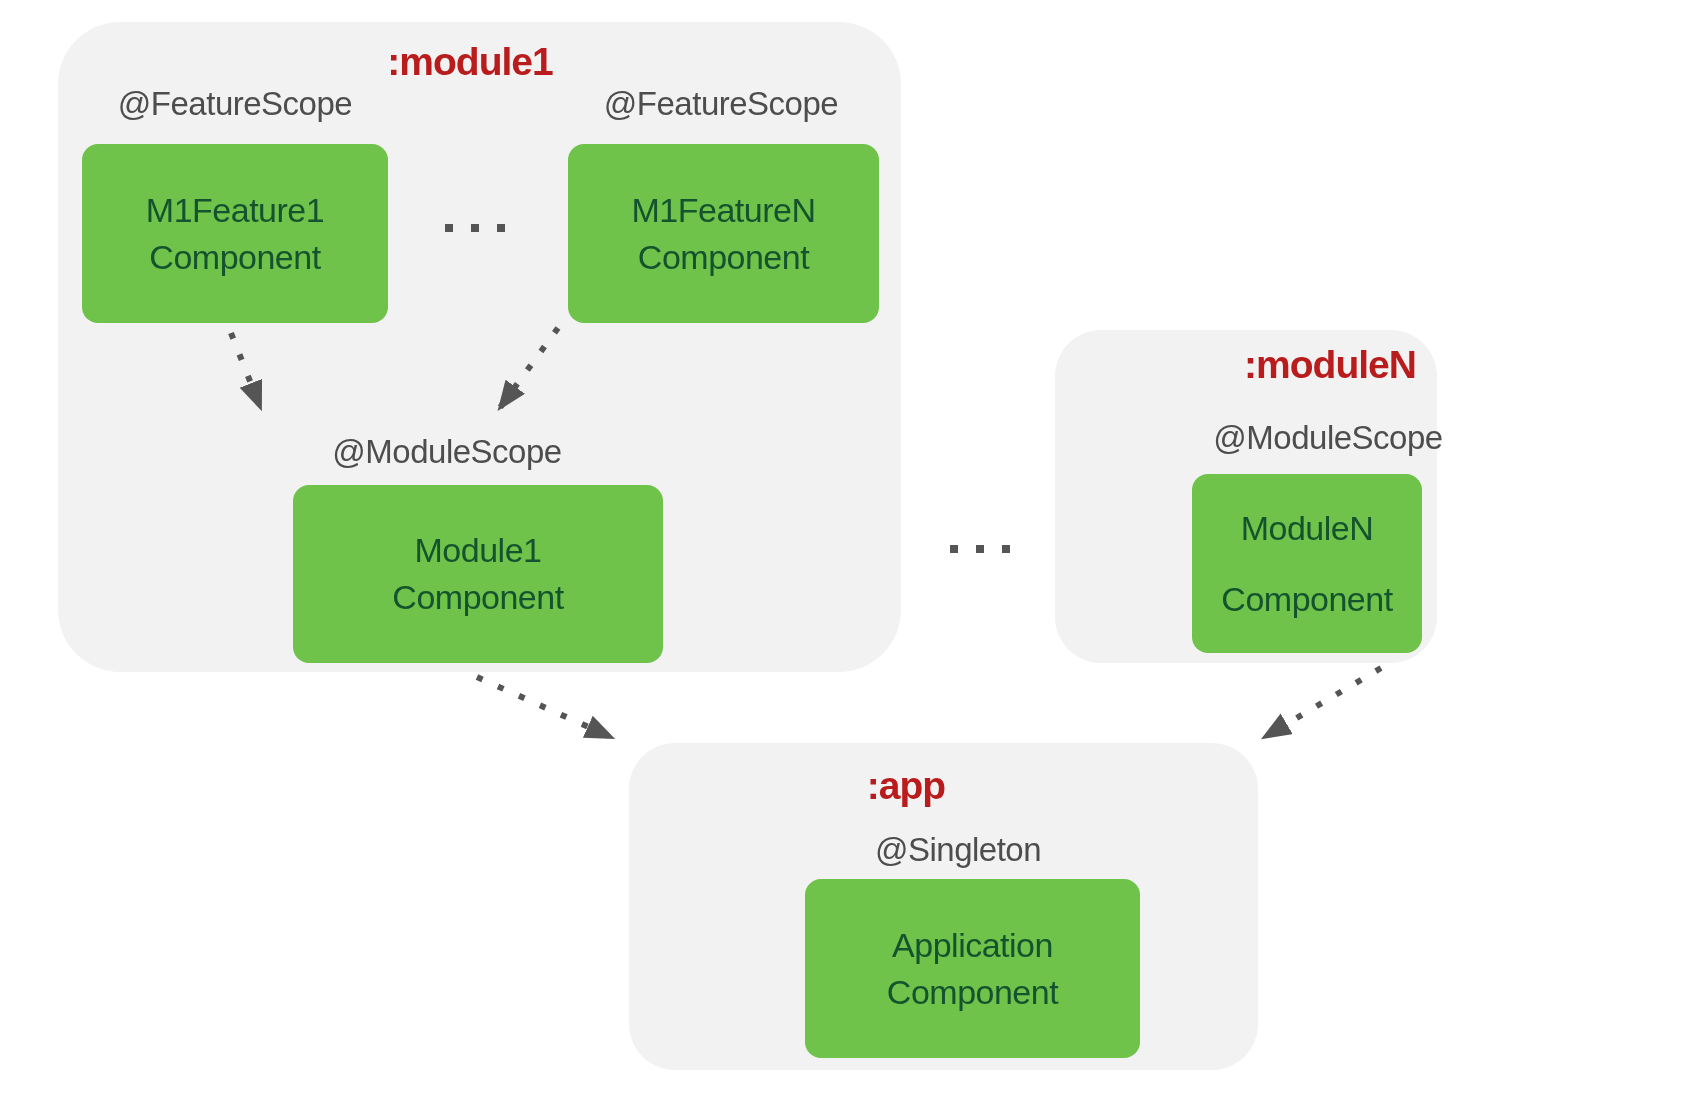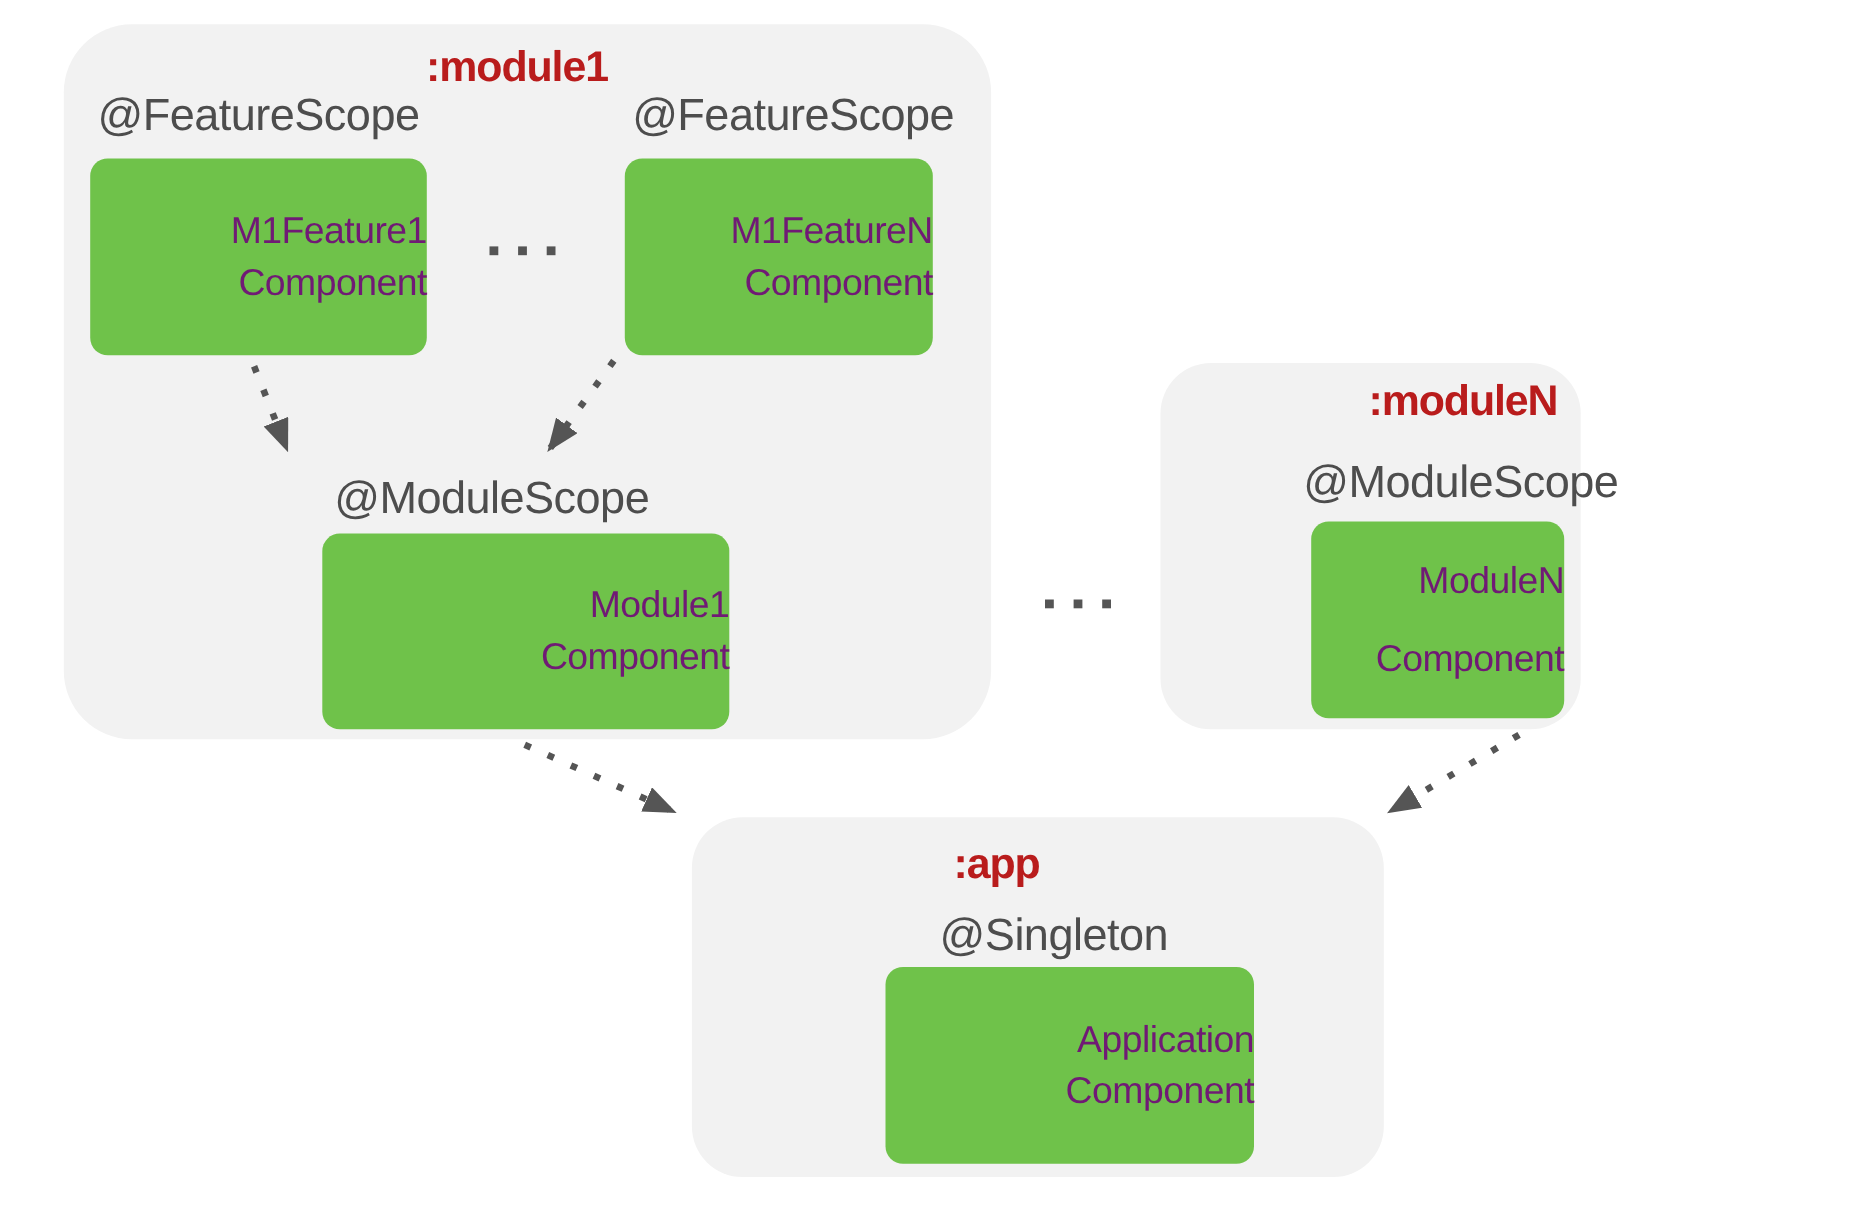--- a/index.html
+++ b/index.html
@@ -17,35 +17,35 @@
     font-weight:bold;
     font-size:39px;
     line-height:40px;
     color:#b91c1c;
     transform:translateX(-50%);
     white-space:nowrap;
     letter-spacing:-1px;
   }
   .scope{
     position:absolute;
-    font-size:41px;
+    font-size:33px;
     line-height:36px;
     color:#4d4d4d;
     transform:translateX(-50%);
     white-space:nowrap;
     letter-spacing:-0.5px;
   }
   .box{
     position:absolute;
     background:#6fc24a;
     border-radius:16px;
-    color:#701a75;
+    color:#14532d;
     display:flex;
     flex-direction:column;
-    align-items:flex-end;
+    align-items:center;
     justify-content:center;
     text-align:center;
     font-size:34px;
     line-height:47px;
     letter-spacing:-0.5px;
   }
   .dots{
     position:absolute;
     display:flex;
     gap:18px;
@@ -87,21 +87,21 @@
   <span>Component</span>
 </div>
 
 <div class="dots" style="left:475px;top:228px;">
   <span></span>
   <span></span>
   <span></span>
 </div>
 
 <div class="scope" style="left:721px;top:86px;">@FeatureScope</div>
-<div class="box" style="left:568px;top:144px;width:280px;height:179px;">
+<div class="box" style="left:568px;top:144px;width:311px;height:179px;">
   <span>M1FeatureN</span>
   <span>Component</span>
 </div>
 
 <div class="scope" style="left:447px;top:434px;">@ModuleScope</div>
 <div class="box" style="left:293px;top:485px;width:370px;height:178px;">
   <span>Module1</span>
   <span>Component</span>
 </div>
 

